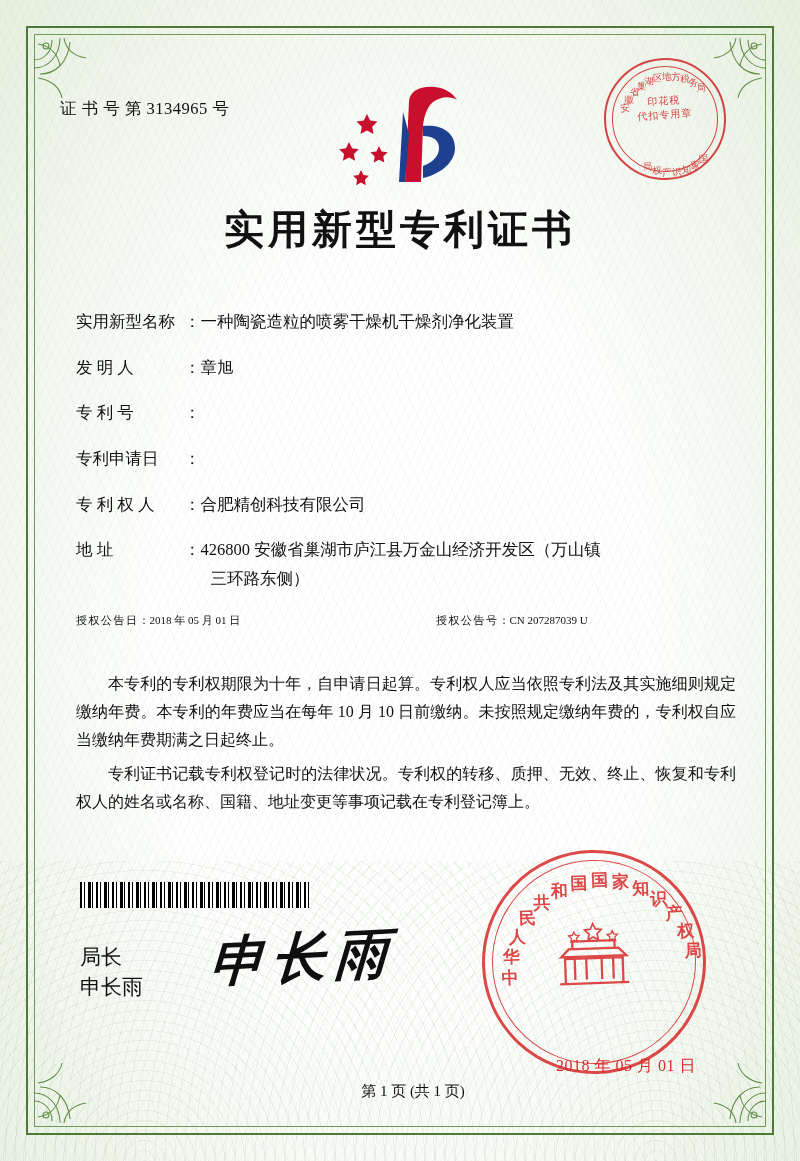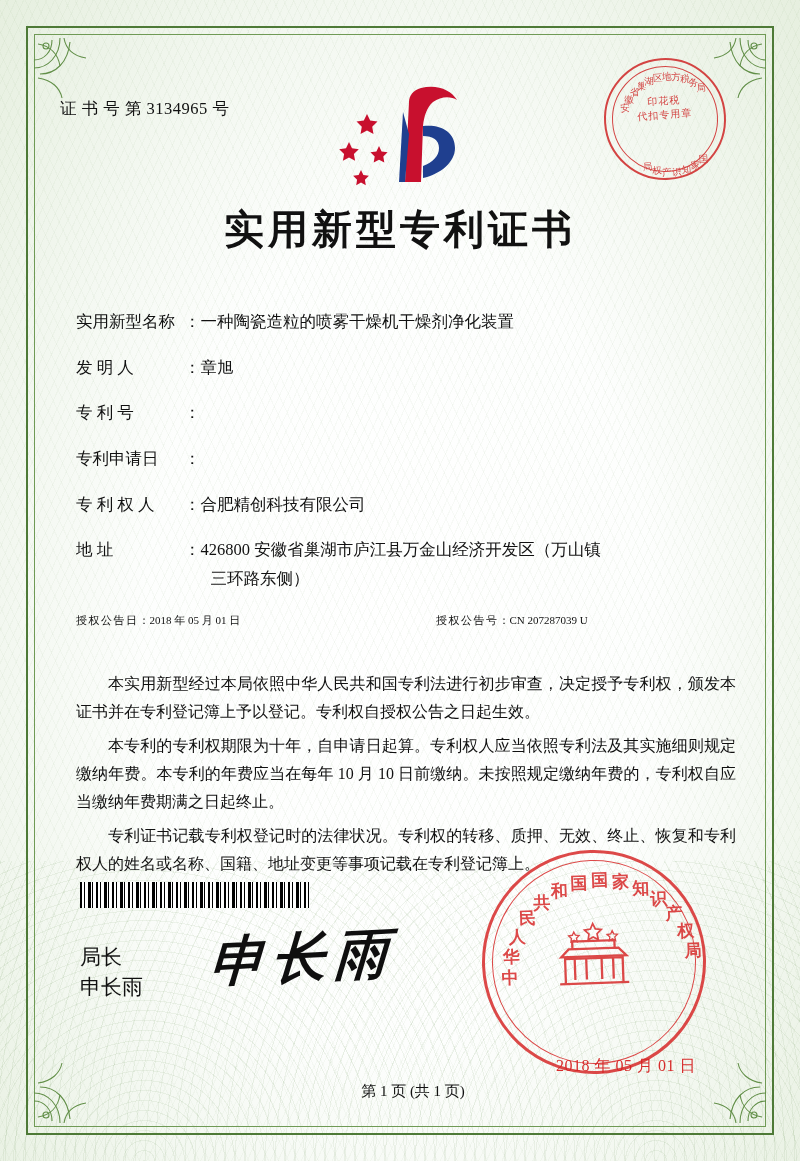--- a/index.html
+++ b/index.html
@@ -449,21 +449,20 @@
         <div class="right">
           <span class="lbl">授权公告号</span>
           <span>：</span>
           <span>CN 207287039 U</span>
         </div>
       </div>
 
     </div>
 
     <div class="paragraphs">
-      <p>本实用新型经过本局依照中华人民共和国专利法进行初步审查，决定授予专利权，颁发本证书并在专利登记簿上予以登记。专利权自授权公告之日起生效。</p>
       <p>本专利的专利权期限为十年，自申请日起算。专利权人应当依照专利法及其实施细则规定缴纳年费。本专利的年费应当在每年 10 月 10 日前缴纳。未按照规定缴纳年费的，专利权自应当缴纳年费期满之日起终止。</p>
       <p>专利证书记载专利权登记时的法律状况。专利权的转移、质押、无效、终止、恢复和专利权人的姓名或名称、国籍、地址变更等事项记载在专利登记簿上。</p>
     </div>
 
     <div class="barcode"></div>
 
     <div class="signature-block">
       <div>局长</div>
       <div>申长雨</div>
     </div>

